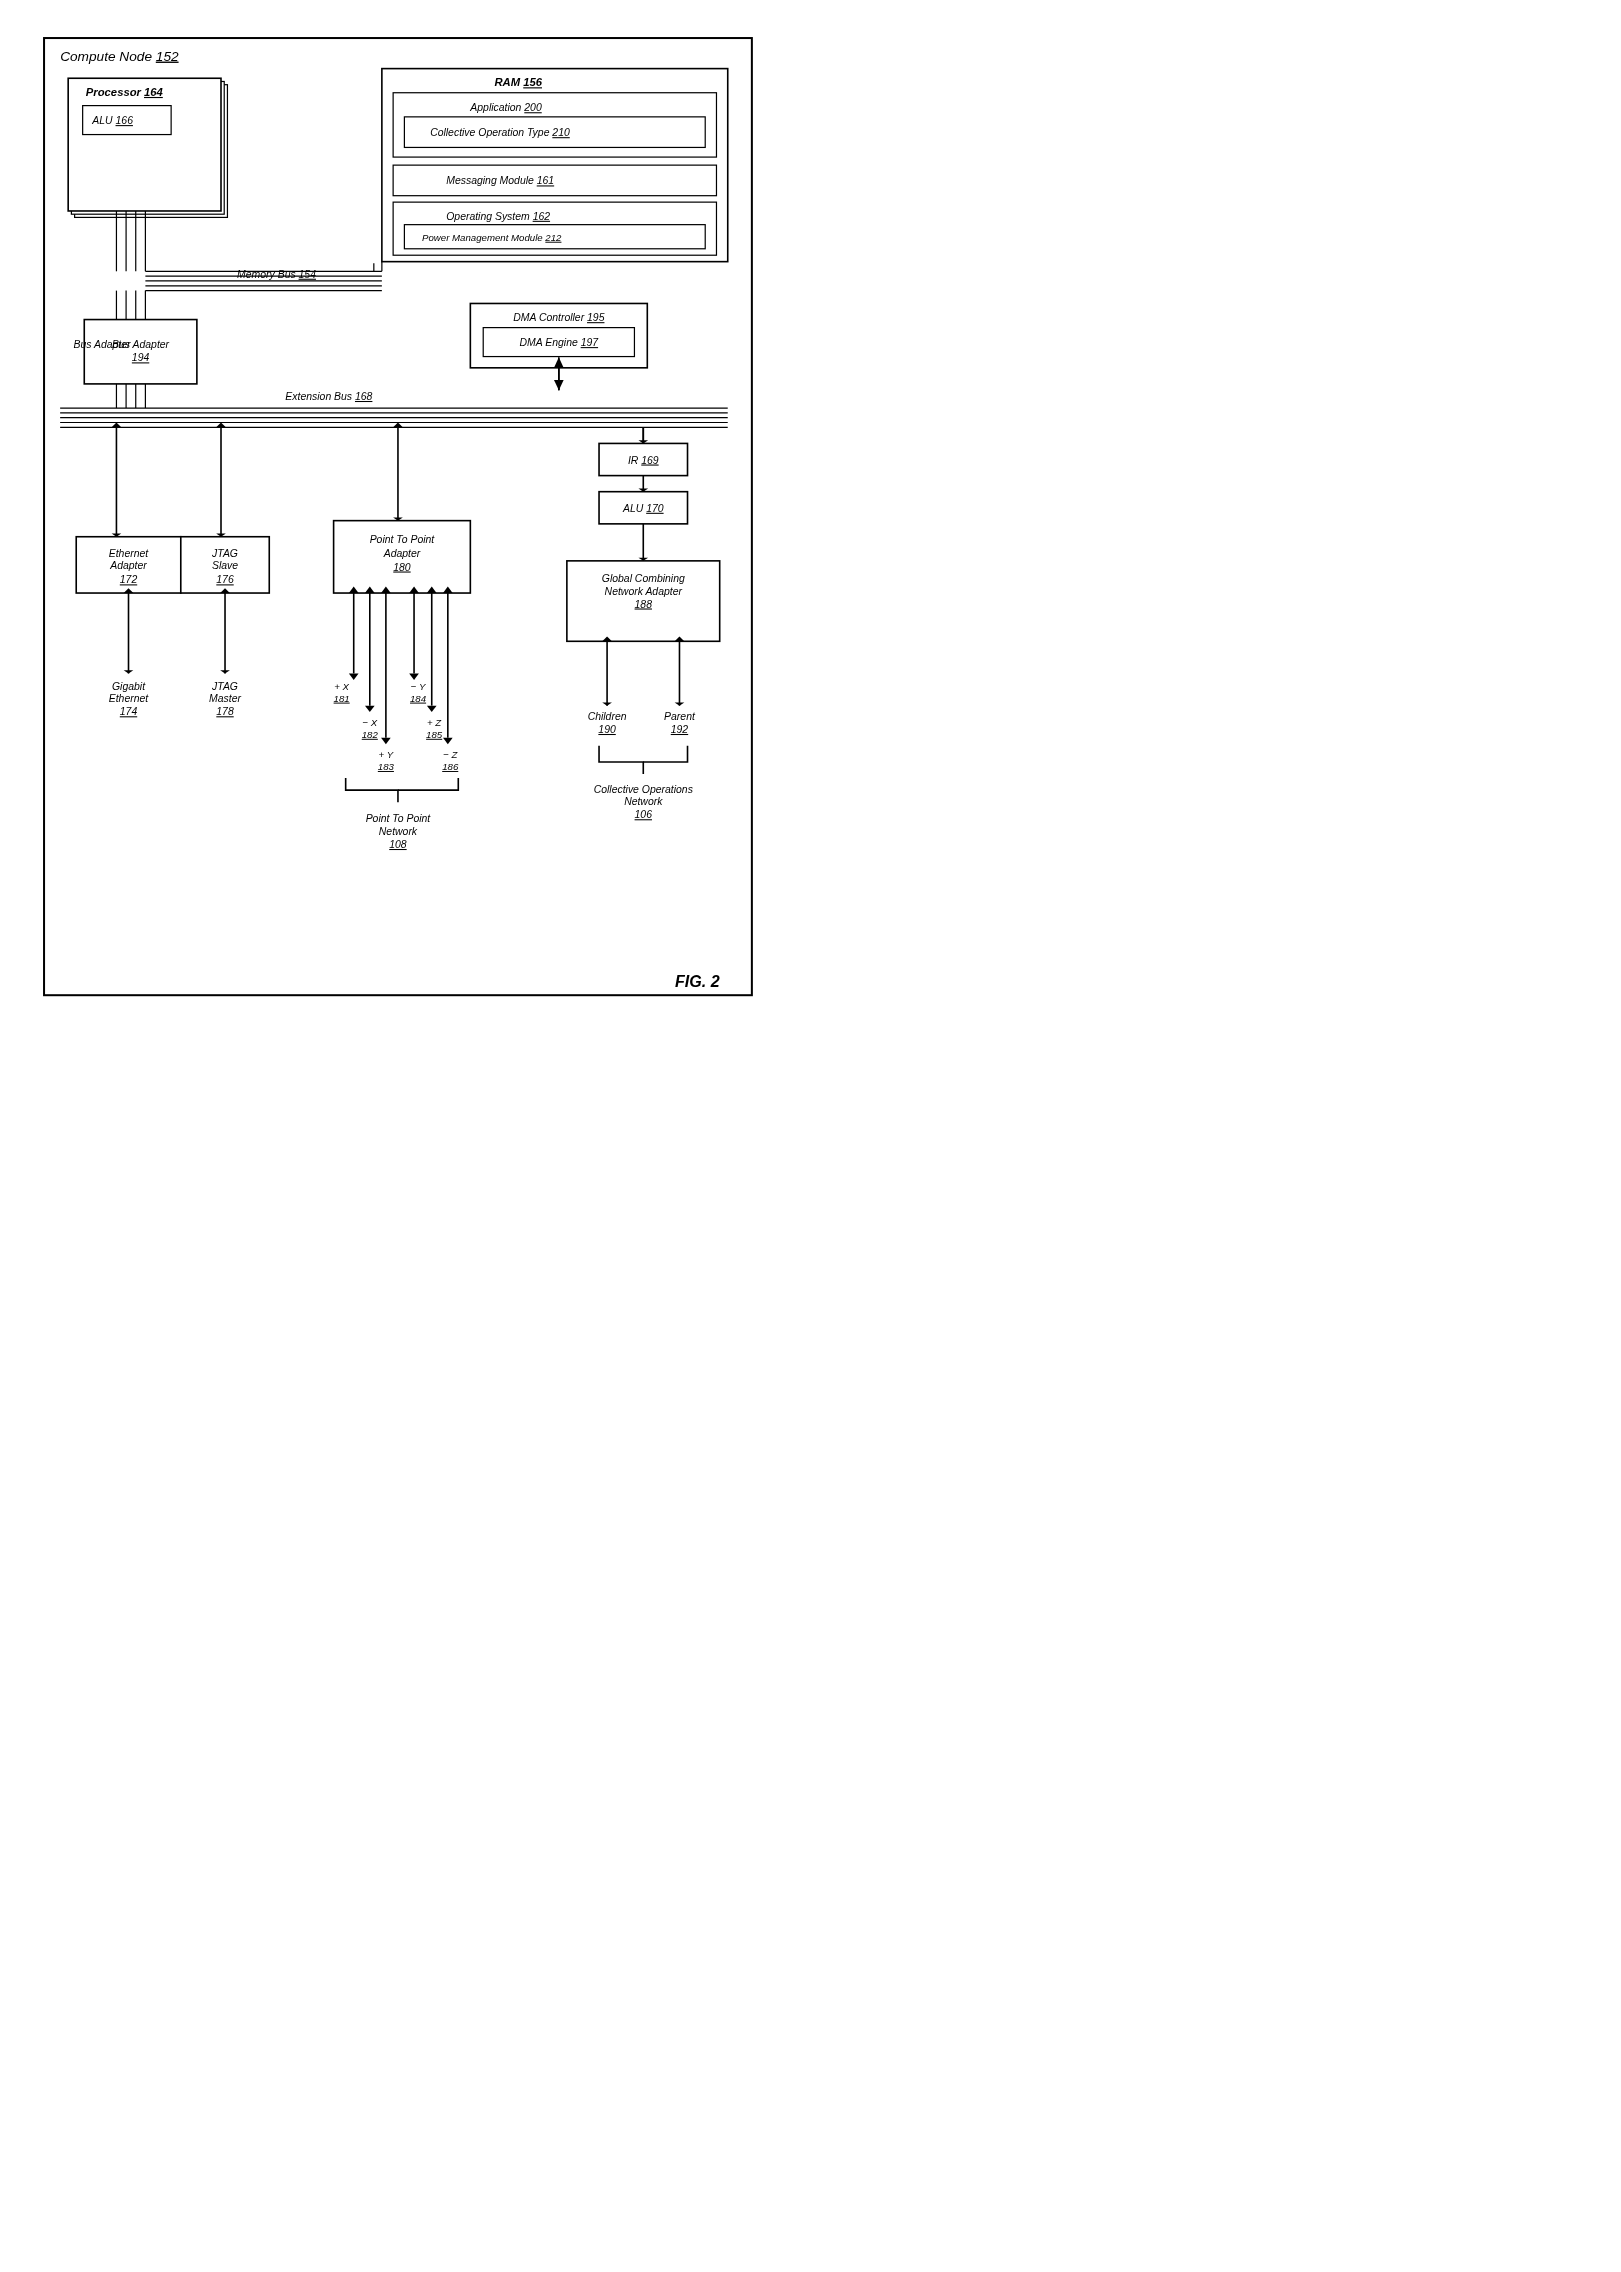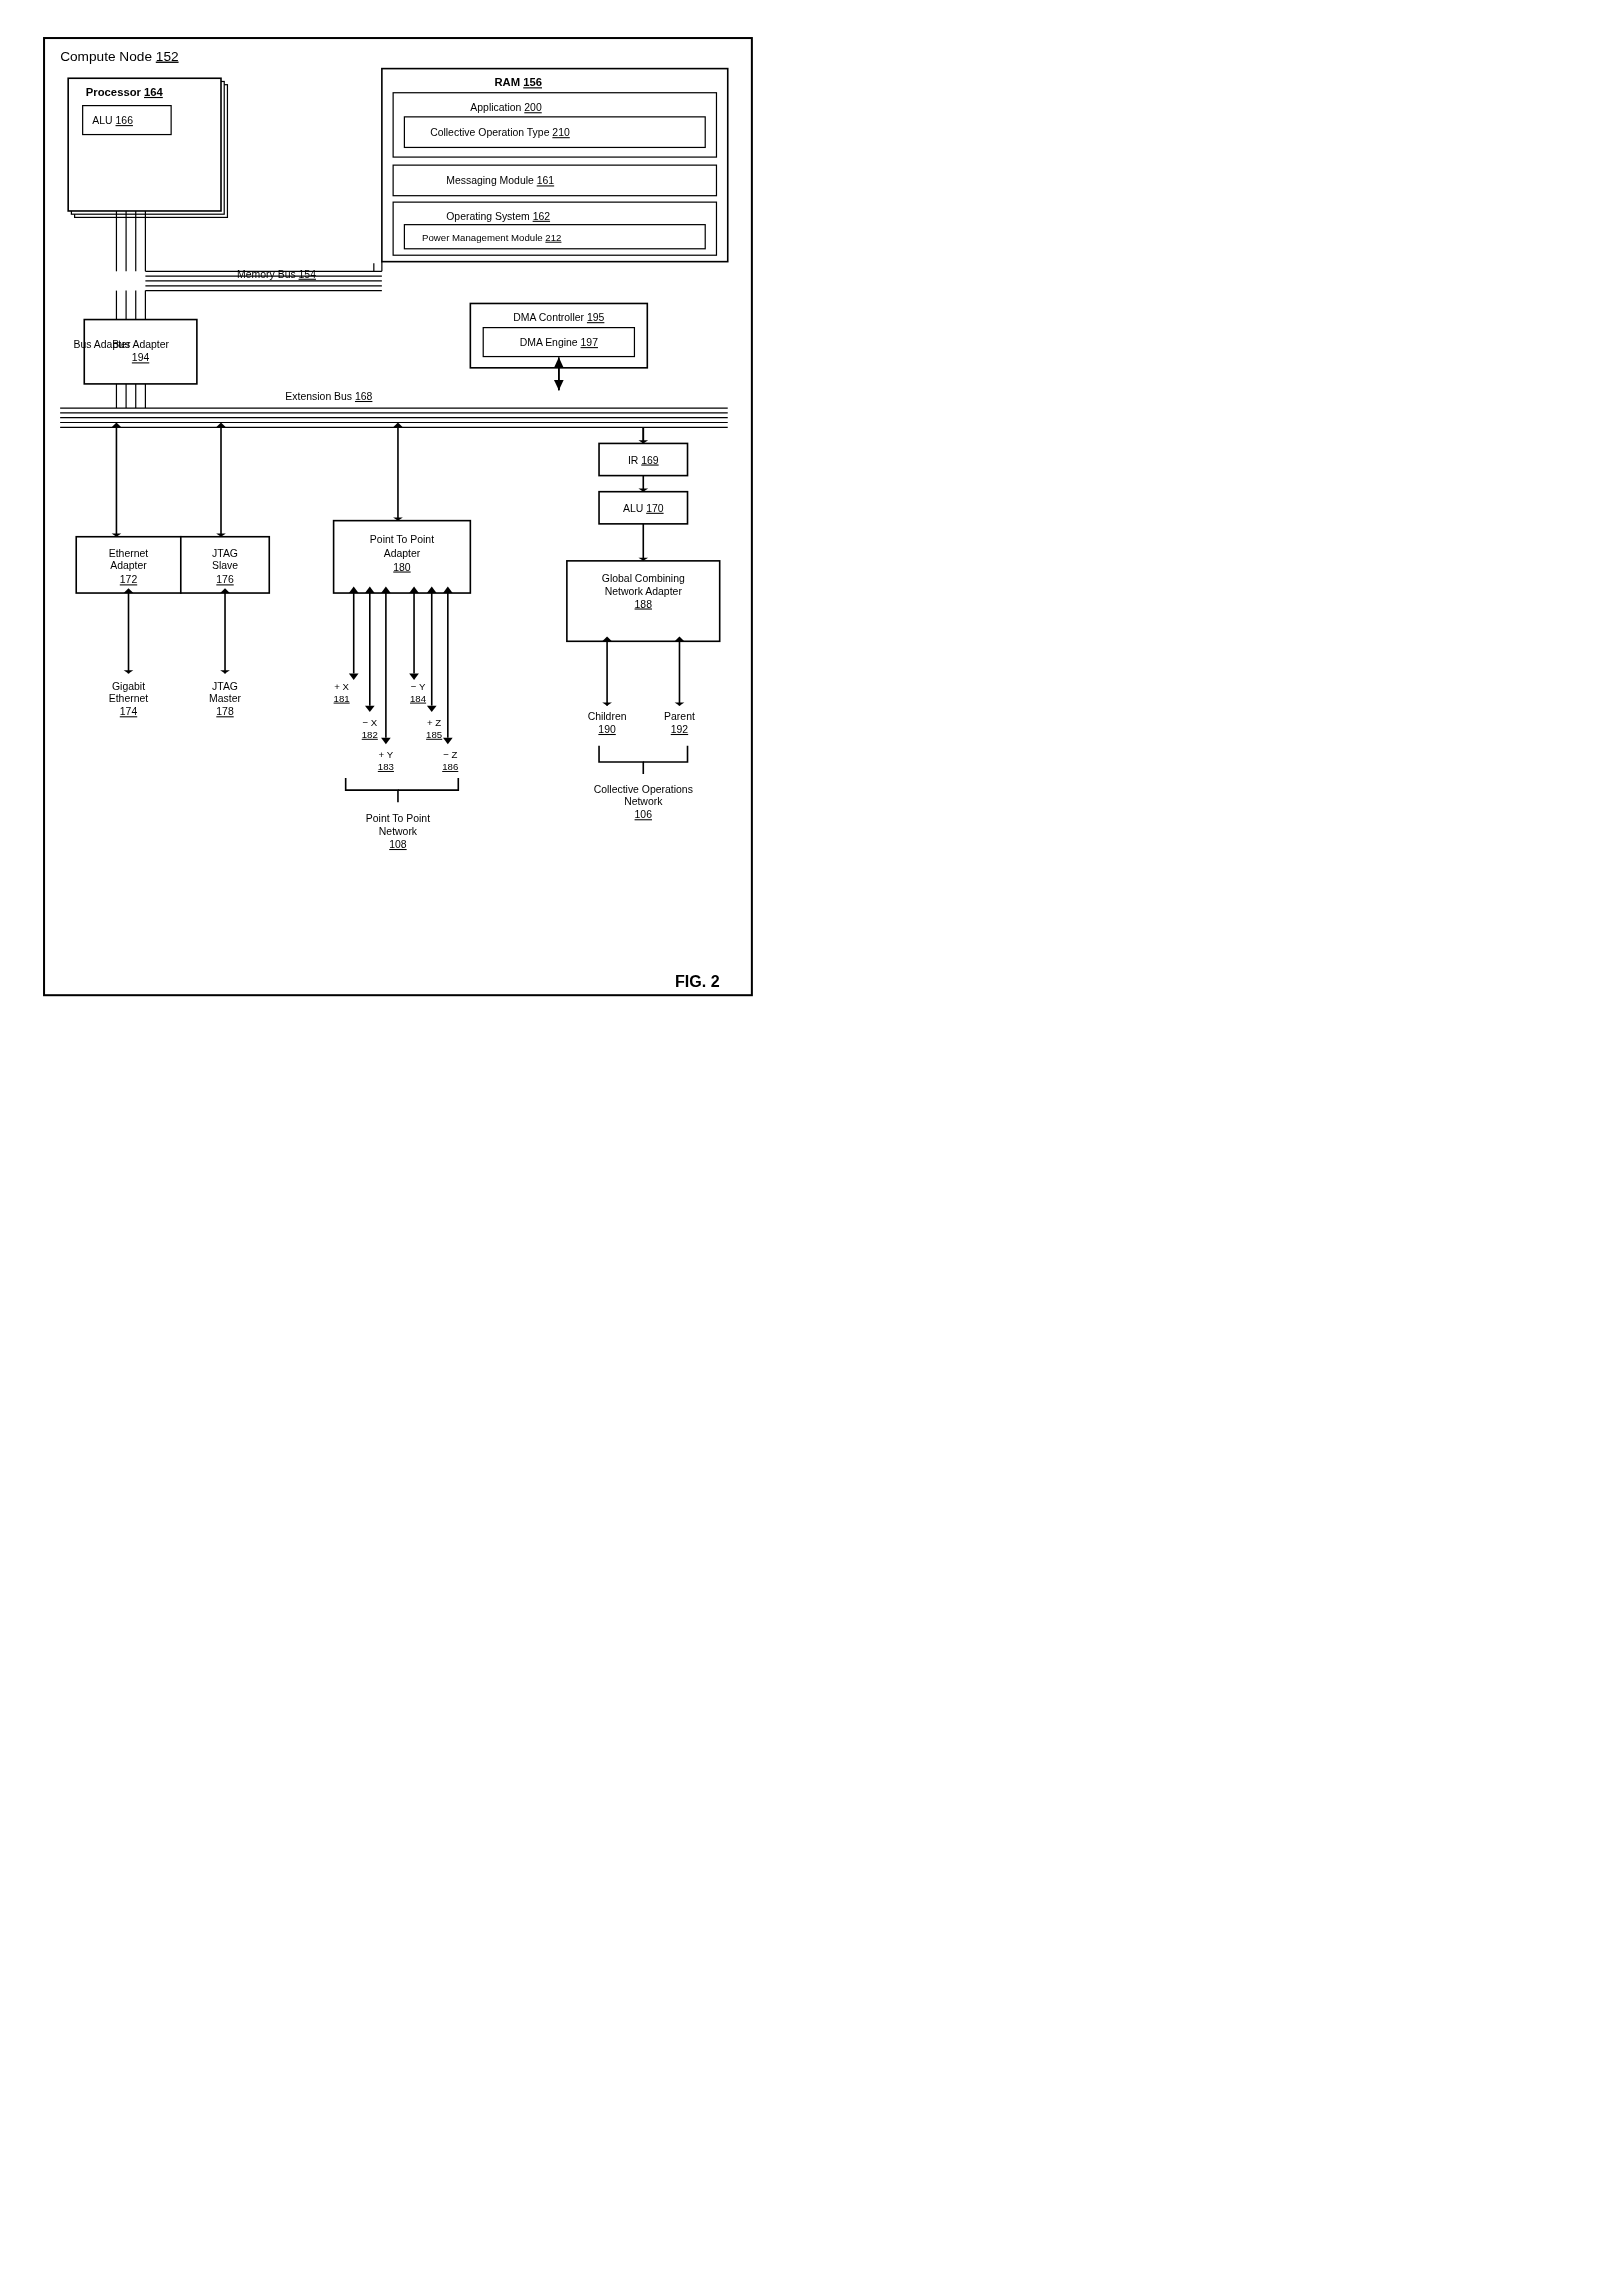--- a/index.html
+++ b/index.html
@@ -10,20 +10,21 @@
       min-height: 1136px;
       display: flex;
       align-items: center;
       justify-content: center;
     }
     .page {
       width: 774px;
       min-height: 1110px;
       position: relative;
       padding: 17px;
+      font-style: italic;
     }
 
     
     .diagram-svg {
       width: 100%;
       display: block;
     }
   </style>
 </head>
 <body>

